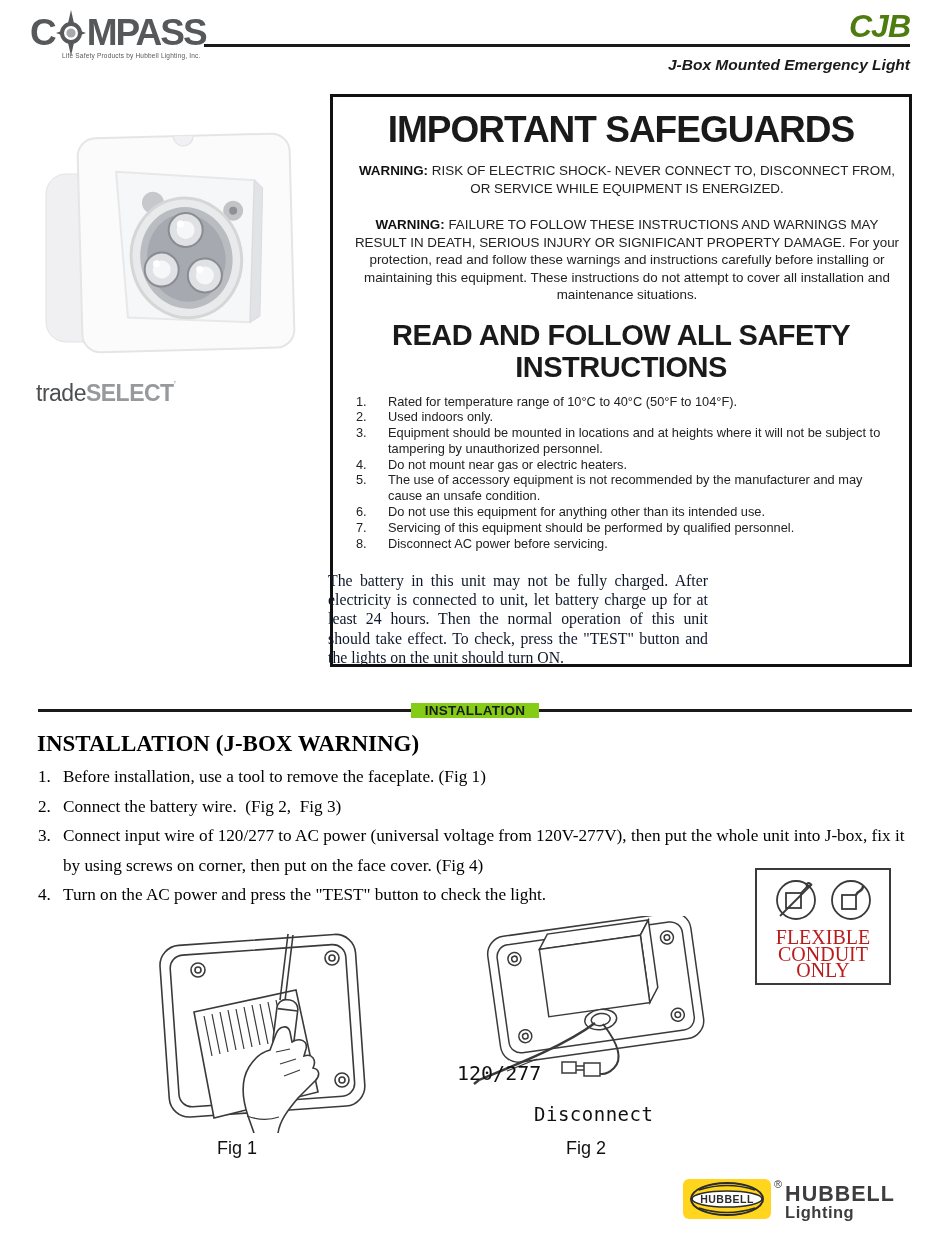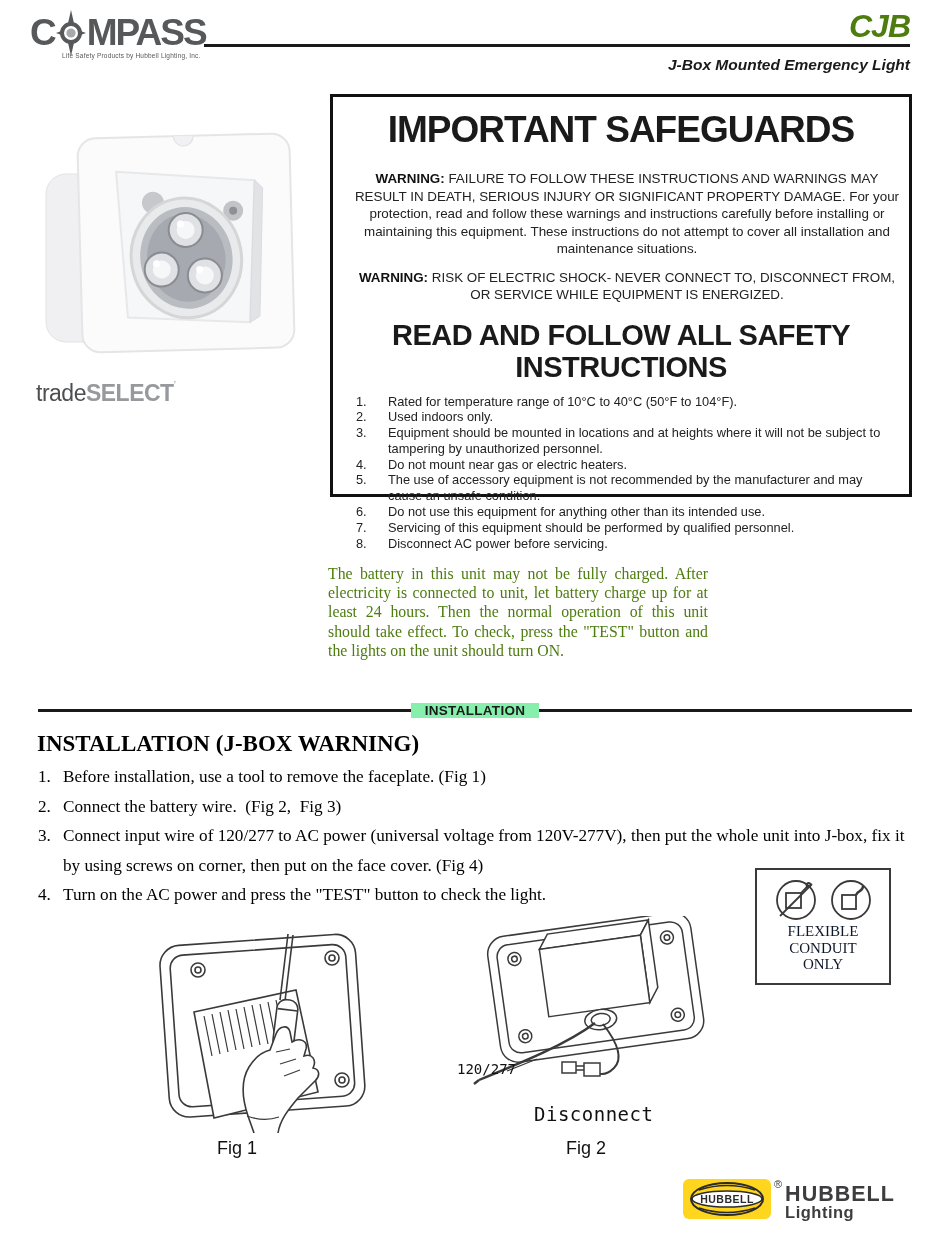--- a/index.html
+++ b/index.html
@@ -15,61 +15,61 @@
   .model{position:absolute;right:40px;top:8px;font-size:32px;font-weight:bold;font-style:italic;
          letter-spacing:-1px;color:#4d7c0f;}
   .model-sub{position:absolute;right:40px;top:56px;font-size:15.5px;font-weight:bold;font-style:italic;}
   
   .product-fig{position:absolute;left:34px;top:128px;}
   .tradeselect{position:absolute;left:36px;top:364px;font-size:23px;letter-spacing:-.5px;margin-top:16px;}
   .tradeselect .t1{color:#4d4e50;font-weight:400;}
   .tradeselect .t2{color:#97999c;font-weight:bold;}
   .tradeselect .tm{color:#97999c;font-size:10px;vertical-align:top;}
   
-  .sg-box{position:absolute;left:330px;top:94px;width:582px;height:403px;box-sizing:border-box;
+  .sg-box{position:absolute;left:330px;top:94px;width:582px;height:573px;box-sizing:border-box;
           border:3px solid #111;padding:10px 18px 0 18px;}
   .sg-title{text-align:center;font-size:37px;font-weight:bold;letter-spacing:-1px;margin-top:2px;}
   .sg-warn{width:552px;margin:0 auto;text-align:center;font-size:13.4px;line-height:17.5px;color:#222;}
   .sg-warn b{color:#111;}
   .sg-warn.w1{margin-top:11px;}
   .sg-warn.w2{margin-top:19px;}
   .sg-sub{text-align:center;font-size:29px;font-weight:bold;line-height:32px;margin:15px auto 0;width:480px;
           letter-spacing:-.5px;}
   .sg-list{margin-top:11px;}
   .sg-item{display:flex;font-size:12.8px;line-height:15.8px;color:#222;}
   .sg-num{flex:none;width:37px;padding-left:5px;box-sizing:border-box;}
   
   .note{position:absolute;left:328px;top:561px;width:380px;}
   .note-label{font-size:15px;font-weight:bold;}
   .note-text{font-family:"Liberation Serif",serif;font-size:15.8px;line-height:19.2px;
-             text-align:justify;color:#4d7c0f;margin-top:3px;}
+             text-align:justify;color:#0f172a;margin-top:10px;}
   
   .divider{position:absolute;left:38px;top:701px;width:874px;height:18px;text-align:center;}
   .divider::before{content:"";position:absolute;left:0;right:0;top:8px;height:3px;background:#1a1a1a;}
-  .divider span{position:relative;background:#86efac;padding:0 14px;font-size:13.5px;font-weight:bold;
+  .divider span{position:relative;background:#84cc16;padding:0 14px;font-size:13.5px;font-weight:bold;
                 letter-spacing:.3px;}
   .inst-head{position:absolute;left:37px;top:731px;font-family:"Liberation Serif",serif;
              font-size:23px;font-weight:bold;color:#000;}
   .steps{position:absolute;left:38px;top:762px;width:882px;}
   .step{display:flex;font-family:"Liberation Serif",serif;font-size:17.2px;line-height:29.5px;color:#000;}
   .step-num{flex:none;width:25px;}
   .step-text{white-space:pre-wrap;}
   
   .conduit{position:absolute;left:755px;top:868px;width:136px;height:117px;box-sizing:border-box;
            border:2px solid #3a3a3a;text-align:center;padding-top:9px;}
   .conduit-icons{display:flex;justify-content:center;gap:13px;}
-  .conduit-text{margin-top:2px;font-family:"Liberation Serif",serif;font-size:15px;line-height:16.5px;color:#0f172a;}
+  .conduit-text{margin-top:8px;font-family:"Liberation Serif",serif;font-size:20px;line-height:16.5px;color:#b91c1c;}
   
   .fig1{position:absolute;left:138px;top:920px;}
   .fig2{position:absolute;left:445px;top:916px;}
   .fig-label{position:absolute;font-size:18px;color:#111;}
   .fig1-label{left:196px;top:1138px;margin-left:21px;}
   .fig2-label{left:566px;top:1138px;}
   .wire-label{position:absolute;left:457px;top:1061px;font-family:"DejaVu Sans Mono",monospace;
-              font-size:14px;color:#111;}
+              font-size:20px;color:#111;}
   .disc-label{position:absolute;left:534px;top:1103px;font-family:"DejaVu Sans Mono",monospace;
               font-size:19px;letter-spacing:.5px;color:#111;}
   
   .footer{position:absolute;left:683px;top:1178px;display:flex;align-items:flex-start;}
   .reg{font-size:11px;margin:0 3px 0 2px;color:#3d3d3f;}
   .wordmark{margin-top:6px;color:#3d3d3f;font-weight:bold;}
   .wm1{font-size:21.5px;letter-spacing:1px;line-height:20px;}
   .wm2{font-size:16.5px;letter-spacing:.5px;line-height:16px;}
   svg{display:block;}
 </style>
@@ -130,22 +130,22 @@
             <circle cx="122" cy="135" r="3.5"></circle>
             <circle cx="165" cy="142" r="3.5"></circle>
         </g>
       </g>
     </svg>
   </div>
   <div class="tradeselect"><span class="t1">trade</span><span class="t2">SELECT</span><span class="tm">’</span></div>
 
   <div class="sg-box">
     <div class="sg-title">IMPORTANT SAFEGUARDS</div>
+    <div class="sg-warn w1"><b>WARNING:</b><span> RISK OF ELECTRIC SHOCK- NEVER CONNECT TO, DISCONNECT FROM, OR SERVICE WHILE EQUIPMENT IS ENERGIZED.</span></div>
     <div class="sg-warn w2"><b>WARNING:</b><span> FAILURE TO FOLLOW THESE INSTRUCTIONS AND WARNINGS MAY RESULT IN DEATH, SERIOUS INJURY OR SIGNIFICANT PROPERTY DAMAGE. For your protection, read and follow these warnings and instructions carefully before installing or maintaining this equipment. These instructions do not attempt to cover all installation and maintenance situations.</span></div>
-    <div class="sg-warn w1"><b>WARNING:</b><span> RISK OF ELECTRIC SHOCK- NEVER CONNECT TO, DISCONNECT FROM, OR SERVICE WHILE EQUIPMENT IS ENERGIZED.</span></div>
     <div class="sg-sub">READ AND FOLLOW ALL SAFETY INSTRUCTIONS</div>
     <div class="sg-list">
         <div class="sg-item">
         <span class="sg-num">1.</span>
         <span class="sg-text">Rated for temperature range of 10°C to 40°C (50°F to 104°F).</span>
       </div>
         <div class="sg-item">
         <span class="sg-num">2.</span>
         <span class="sg-text">Used indoors only.</span>
       </div>

